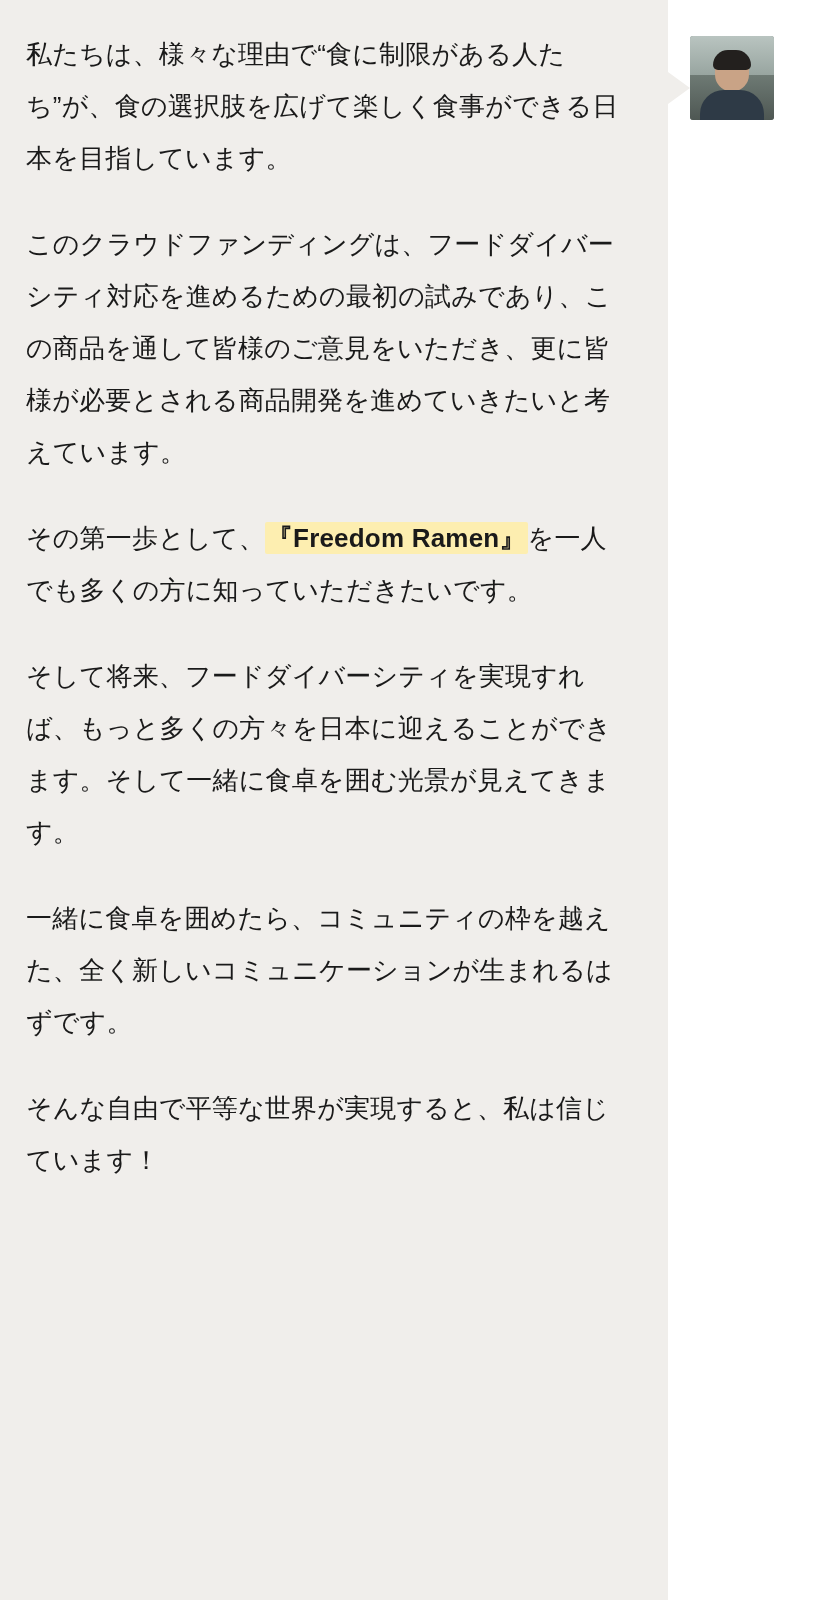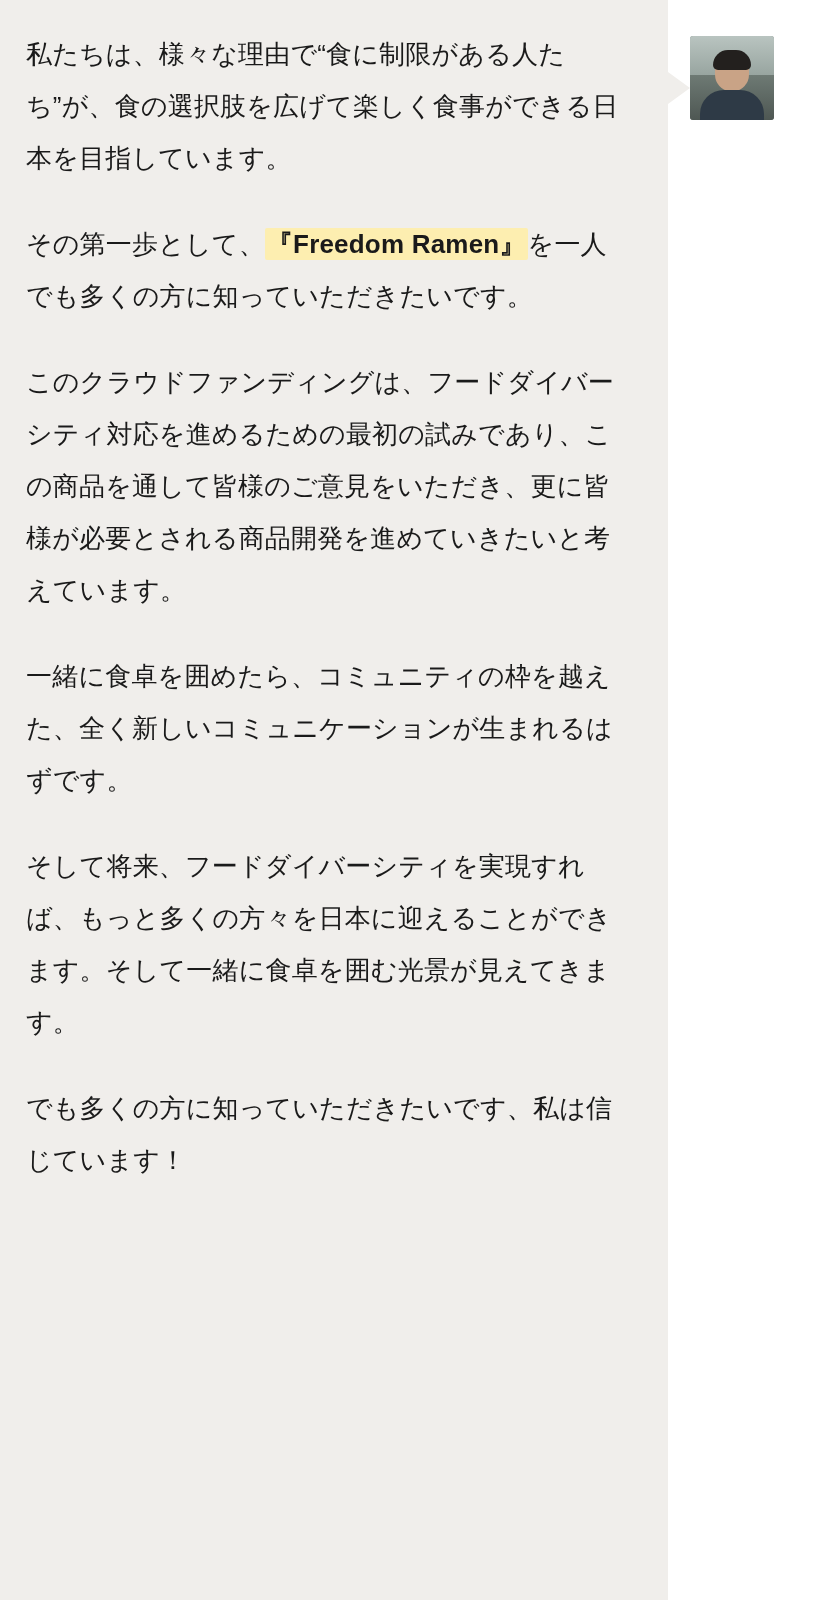--- a/index.html
+++ b/index.html
@@ -116,30 +116,30 @@
 </style>
 </head>
 <body>
 
 <div class="page">
 
   <div class="bubble">
 
     <p class="para">私たちは、様々な理由で“食に制限がある人たち”が、食の選択肢を広げて楽しく食事ができる日本を目指しています。</p>
 
+    <p class="para">このクラウドファンディングは、フードダイバーシティ対応を進めるための最初の試みであり、この商品を通して皆様のご意見をいただき、更に皆様が必要とされる商品開発を進めていきたいと考えています。</p>
+
     <p class="para"><span>その第一歩として、</span><span class="hl">『Freedom Ramen』</span><span>を一人</span><span>でも多くの方に知っていただきたいです。</span></p>
 
-    <p class="para">このクラウドファンディングは、フードダイバーシティ対応を進めるための最初の試みであり、この商品を通して皆様のご意見をいただき、更に皆様が必要とされる商品開発を進めていきたいと考えています。</p>
+    <p class="para">そして将来、フードダイバーシティを実現すれば、もっと多くの方々を日本に迎えることができます。そして一緒に食卓を囲む光景が見えてきます。</p>
 
     <p class="para">一緒に食卓を囲めたら、コミュニティの枠を越えた、全く新しいコミュニケーションが生まれるはずです。</p>
 
-    <p class="para">そして将来、フードダイバーシティを実現すれば、もっと多くの方々を日本に迎えることができます。そして一緒に食卓を囲む光景が見えてきます。</p>
 
-
-    <p class="para">でも多くの方に知っていただきたいです、私は信じています！</p>
+    <p class="para">そんな自由で平等な世界が実現すると、私は信じています！</p>
 
   </div>
 
   <div class="bubble-tail"></div>
 
   <div class="avatar">
     <div class="sky"></div>
     <div class="ground"></div>
     <div class="head"></div>
     <div class="hair"></div>

